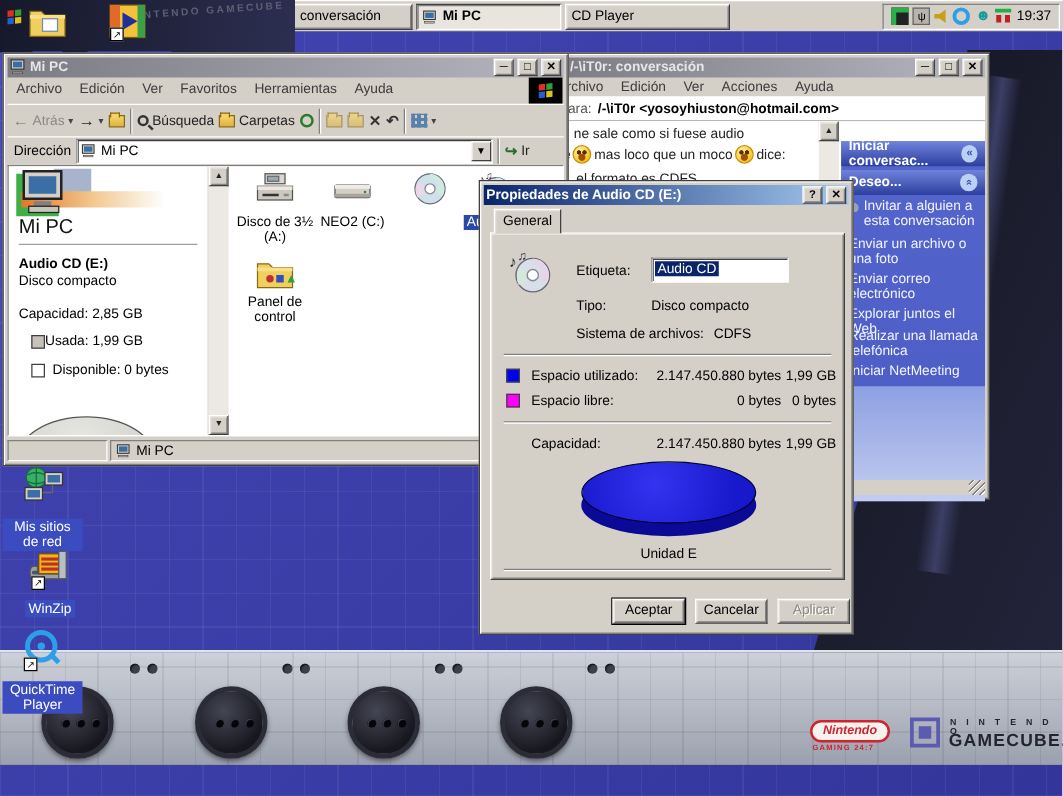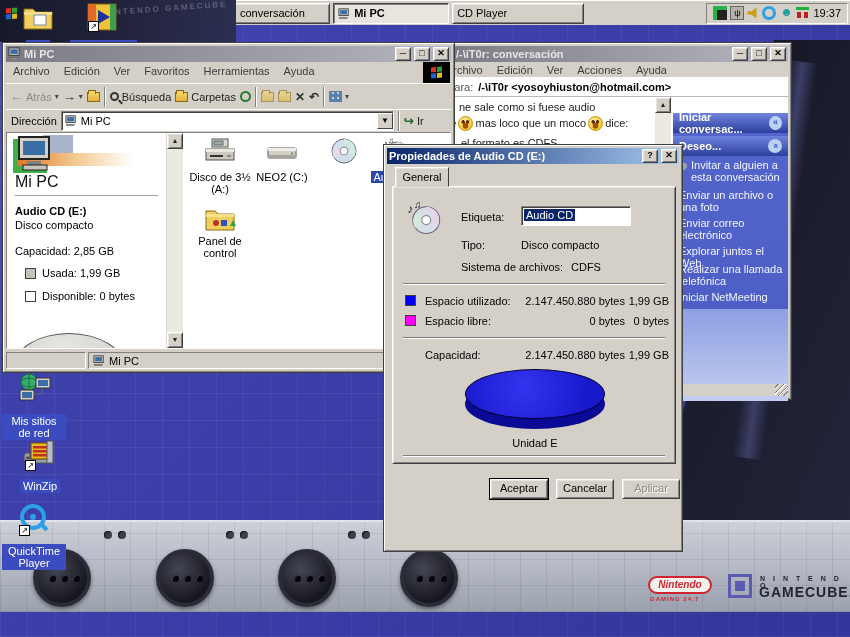--- a/index.html
+++ b/index.html
@@ -105,21 +105,21 @@
   .sb-head { left:0; right:0; height:20px; background:linear-gradient(180deg,#7083dc,#2c3f9e); color:#fff; font-weight:bold; display:flex; align-items:center; padding:0 6px; }
   .sb-chev { margin-left:auto; width:14px; height:14px; border-radius:50%; background:#bcd0f4; color:#3350b4; font-weight:bold; font-size:9px; line-height:13px; text-align:center; }
   .sb-link { left:6px; right:2px; color:#f2f4ff; line-height:12px; }
   .personicon { position:absolute; left:-2px; top:1px; width:10px; height:10px;
     background: radial-gradient(circle at 30% 30%, #8fe0d0 2.5px, transparent 3px), radial-gradient(circle at 62% 62%, #98a2b4 3.5px, transparent 4px); }
   .sb-bottom { left:0; right:0; bottom:0; background:linear-gradient(180deg,#8da0e2,#c3cdf0); }
   #msn .statusbar { left:3px; bottom:3px; right:3px; height:12px; background:#d4d0c8; }
   #msn .resize { right:0; bottom:0; width:13px; height:12px; background:repeating-linear-gradient(135deg,transparent 0 2px,#808080 2px 3px,#fff 3px 4px); }
 
   
-  #props { left:383px; top:144px; width:300px; height:408px; z-index:30; }
+  #props { left:383px; top:144px; width:300px; height:364px; z-index:30; }
   #props .tab { left:11px; top:22px; width:54px; height:20px; background:#d4d0c8; border:1px solid; border-color:#fff #404040 transparent #fff; box-shadow:inset 1px 1px 0 #e8e4dc; text-align:center; line-height:18px; z-index:2; }
   #props .page { left:8px; top:41px; width:284px; height:278px; background:#d4d0c8; border:1px solid; border-color:#fff #404040 #404040 #fff; box-shadow:inset 1px 1px 0 #e8e4dc, inset -1px -1px 0 #808080; }
   .frow { color:#000; }
   .rnum { text-align:right; }
   .pie-wrap { left:72px; top:182px; width:140px; height:62px; }
   .pie-rim { position:absolute; left:0; top:10px; width:140px; height:50px; border-radius:50%; background:#0a0a96; }
   .pie-top { position:absolute; left:0; top:0; width:140px; height:50px; border-radius:50%; background:radial-gradient(circle at 42% 36%,#3434f0,#1818cc 75%); border:1px solid #000030; }
   .dlg-btn { width:58px; height:20px; text-align:center; line-height:17px; }
   .dlg-btn.default { box-shadow:inset 1px 1px 0 #e8e4dc, inset -1px -1px 0 #808080, 0 0 0 1px #000; }
   .dlg-btn.disabled { color:#8a8a84; text-shadow:1px 1px 0 #fff; }
@@ -434,21 +434,21 @@
               <rect x="3" y="3" width="11" height="7" fill="#3a6ea5"></rect>
               <rect x="5" y="13" width="7" height="2" fill="#808080"></rect>
               <rect x="3" y="15" width="12" height="2.5" fill="#c8c4bc" stroke="#222" stroke-width=".5"></rect>
             </svg>
         </div>
         <div class="abs wp-title">Mi PC</div>
         <div class="abs wp-hr"></div>
         <div class="abs" style="left:8px;top:72px;font-weight:bold">Audio CD (E:)</div>
         <div class="abs" style="left:8px;top:86px">Disco compacto</div>
         <div class="abs" style="left:8px;top:112px">Capacidad: 2,85 GB</div>
-        <div class="abs" style="left:18px;top:134px;display:flex;align-items:center;gap:6px">
+        <div class="abs" style="left:18px;top:134px;display:flex;align-items:center;">
           <span class="swatch" style="background:#c6c2ba"></span>
           <span>Usada: 1,99 GB</span>
         </div>
         <div class="abs" style="left:18px;top:157px;display:flex;align-items:center;gap:6px">
           <span class="swatch" style="background:#fff"></span>
           <span>Disponible: 0 bytes</span>
         </div>
         <div class="abs" style="left:6px;top:200px;width:112px;height:70px;border-radius:50%;background:radial-gradient(circle at 45% 35%,#e8e8e4,#cfcfc8);border:1px solid #555"></div>
       </div>
       <div class="abs vscroll">

